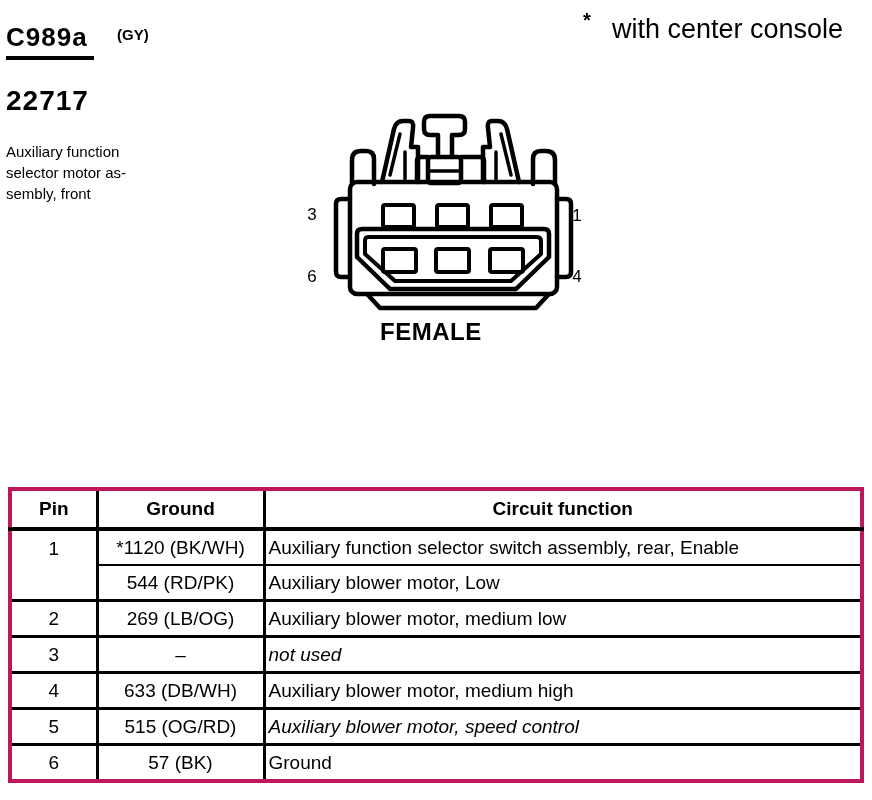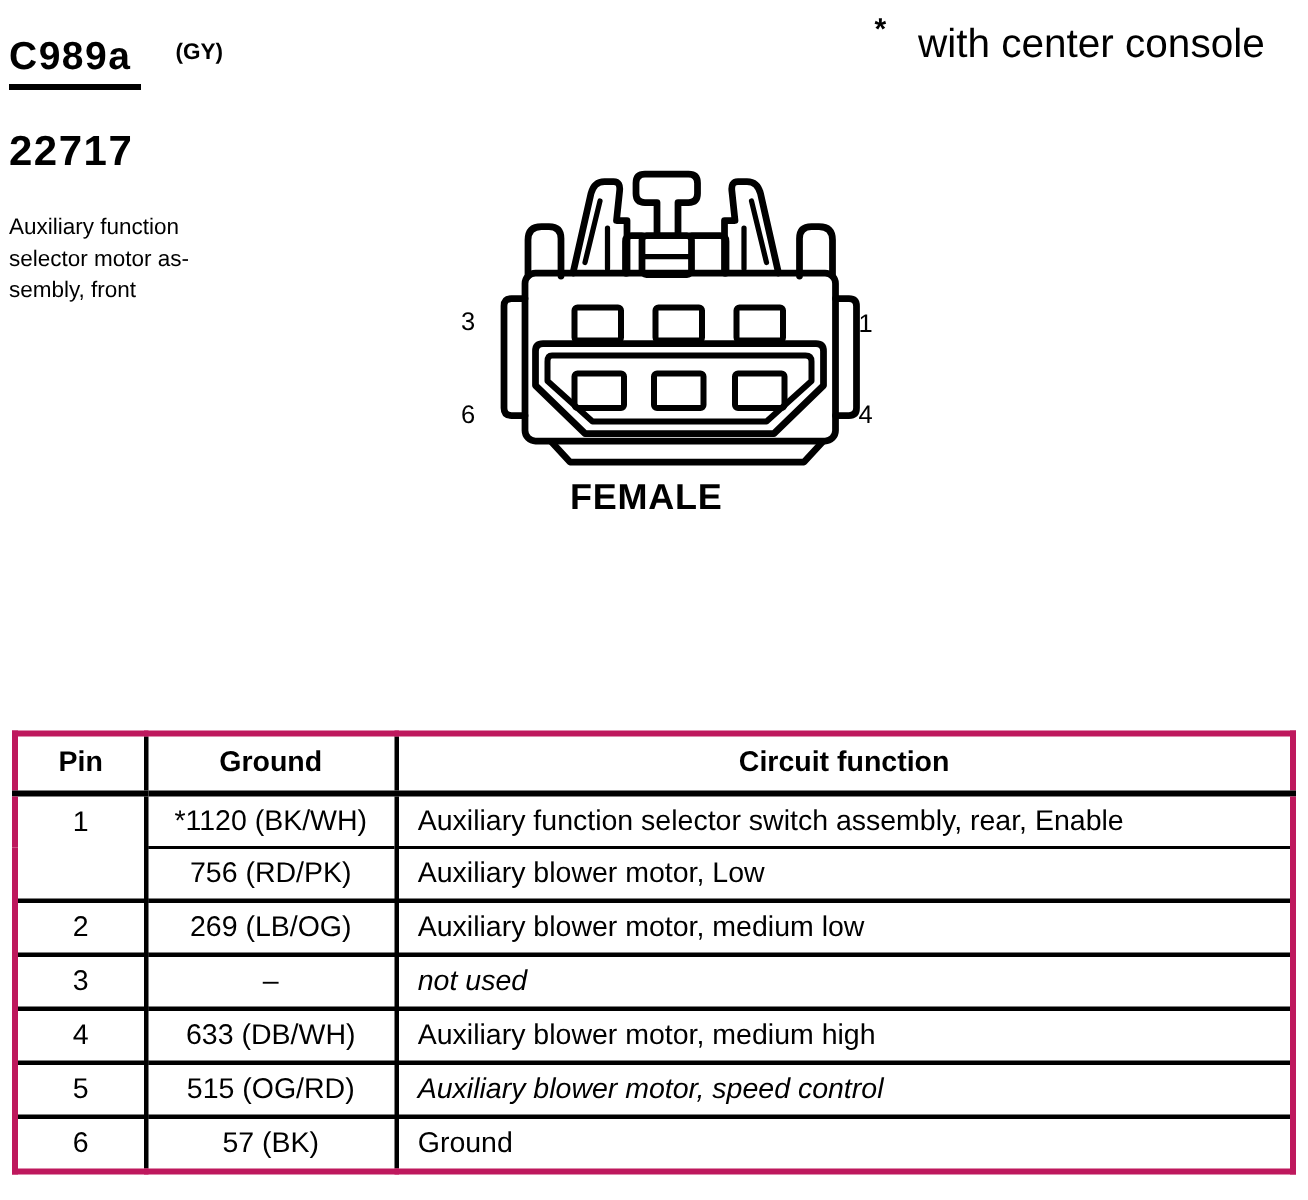--- a/index.html
+++ b/index.html
@@ -40,21 +40,21 @@
     border:3px solid #000;border-bottom-width:4px;
     height:36px;font-size:19px;font-weight:700;text-align:center;padding:0;}
   .pinout-table td{
     border:3px solid #000;height:33px;font-size:19px;font-weight:400;padding:0;}
   .col-pin{width:87px;}
   .col-circuit{width:167px;}
   .col-func{width:598px;}
   td.pin{text-align:center;}
   td.pin-span{vertical-align:top;padding-top:7px;}
   td.circuit{text-align:center;margin-top:24px;}
-  td.func{text-align:left;padding-left:13px;}
+  td.func{text-align:left;padding-left:3px;}
   td.italic{font-style:italic;}
   td.thin-b{border-bottom-width:2px;}
   td.thin-t{border-top-width:2px;}
 </style>
 </head>
 <body>
 
 <div class="abs connector-id">C989a</div>
 <div class="abs color-code">(GY)</div>
 <div class="abs part-number">22717</div>
@@ -122,21 +122,21 @@
       <th>Circuit function</th>
     </tr>
   </thead>
   <tbody>
       <tr>
         <td class="pin pin-span" rowspan="2">1</td>
         <td class="circuit thin-b">*1120 (BK/WH)</td>
         <td class="func thin-b">Auxiliary function selector switch assembly, rear, Enable</td>
       </tr>
       <tr>
-        <td class="circuit thin-t">756 (RD/PK)</td>
+        <td class="circuit thin-t">544 (RD/PK)</td>
         <td class="func thin-t">Auxiliary blower motor, Low</td>
       </tr>
       <tr>
         <td class="pin">2</td>
         <td class="circuit">269 (LB/OG)</td>
         <td class="func">Auxiliary blower motor, medium low</td>
       </tr>
       <tr>
         <td class="pin">3</td>
         <td class="circuit">–</td>

